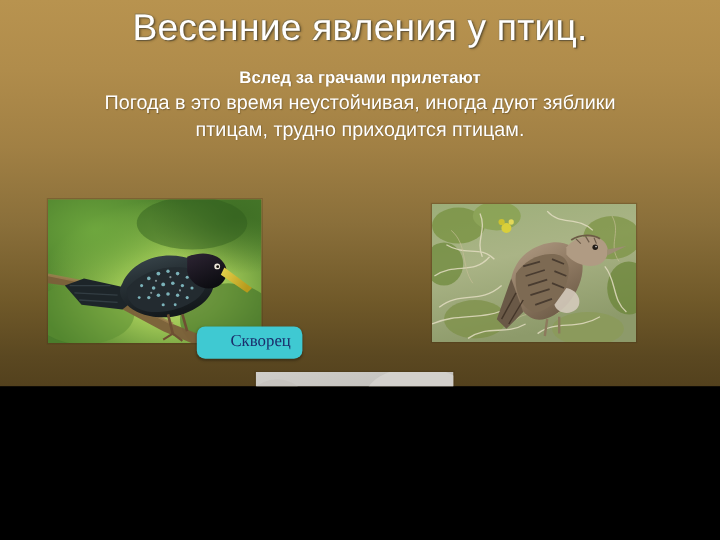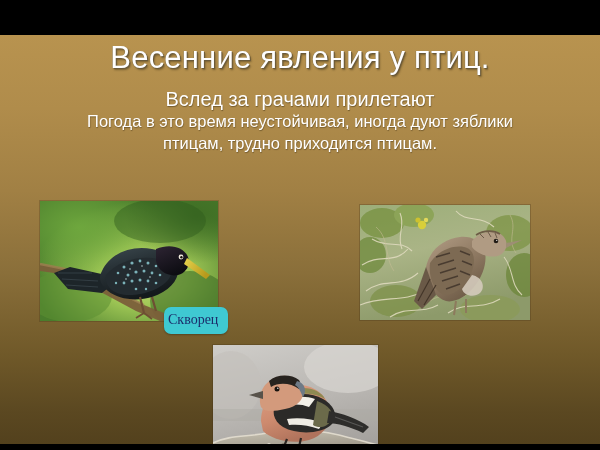--- a/index.html
+++ b/index.html
@@ -4,32 +4,31 @@
 <title>Весенние явления у птиц</title>
 <style>
   html, body {
     margin: 0;
     padding: 0;
     background: #000;
   }
   #slide {
     position: relative;
     width: 600px;
-    height: 409px;
+    height: 322px;
     overflow: hidden;
     background: linear-gradient(to bottom,
         #b8934f 0%,
         #b08c4b 18%,
         #a18044 38%,
         #8a6f3a 58%,
         #705929 78%,
         #5b4821 92%,
         #53411d 100%);
     font-family: "Liberation Sans", sans-serif;
-    margin-top: 35px;
     -webkit-font-smoothing: antialiased;
   }
 
   
   #title {
     position: absolute;
     top: 4px;
     left: 0;
     width: 600px;
     text-align: center;
@@ -48,23 +47,23 @@
   
   #body-text {
     position: absolute;
     top: 53px;
     left: 0;
     width: 600px;
     text-align: center;
     color: #ffffff;
   }
   .line-bold {
-    font-size: 20px;
+    font-size: 14px;
     line-height: 22px;
-    font-weight: normal;
+    font-weight: bold;
     text-shadow: 0.5px 0.5px 1px rgba(40,30,10,0.45);
   }
   .line-normal {
     font-size: 16.5px;
     line-height: 22px;
     font-weight: normal;
     text-shadow: 0.5px 0.5px 1px rgba(40,30,10,0.4);
   }
 
   
@@ -77,21 +76,21 @@
 
   
   .caption {
     position: absolute;
     background: #3fc9d2;
     border-radius: 7px;
     color: #1b2d6b;
     font-family: "Liberation Serif", serif;
     font-size: 14px;
     line-height: 20px;
-    padding: 3px 10px 4px 4px;
+    padding: 3px 10px 4px 28px;
     white-space: nowrap;
     text-align: center;
     box-shadow: 0 1px 2px rgba(0,0,0,0.28);
   }
 </style>
 </head>
 <body>
 
 <div id="slide">
 

